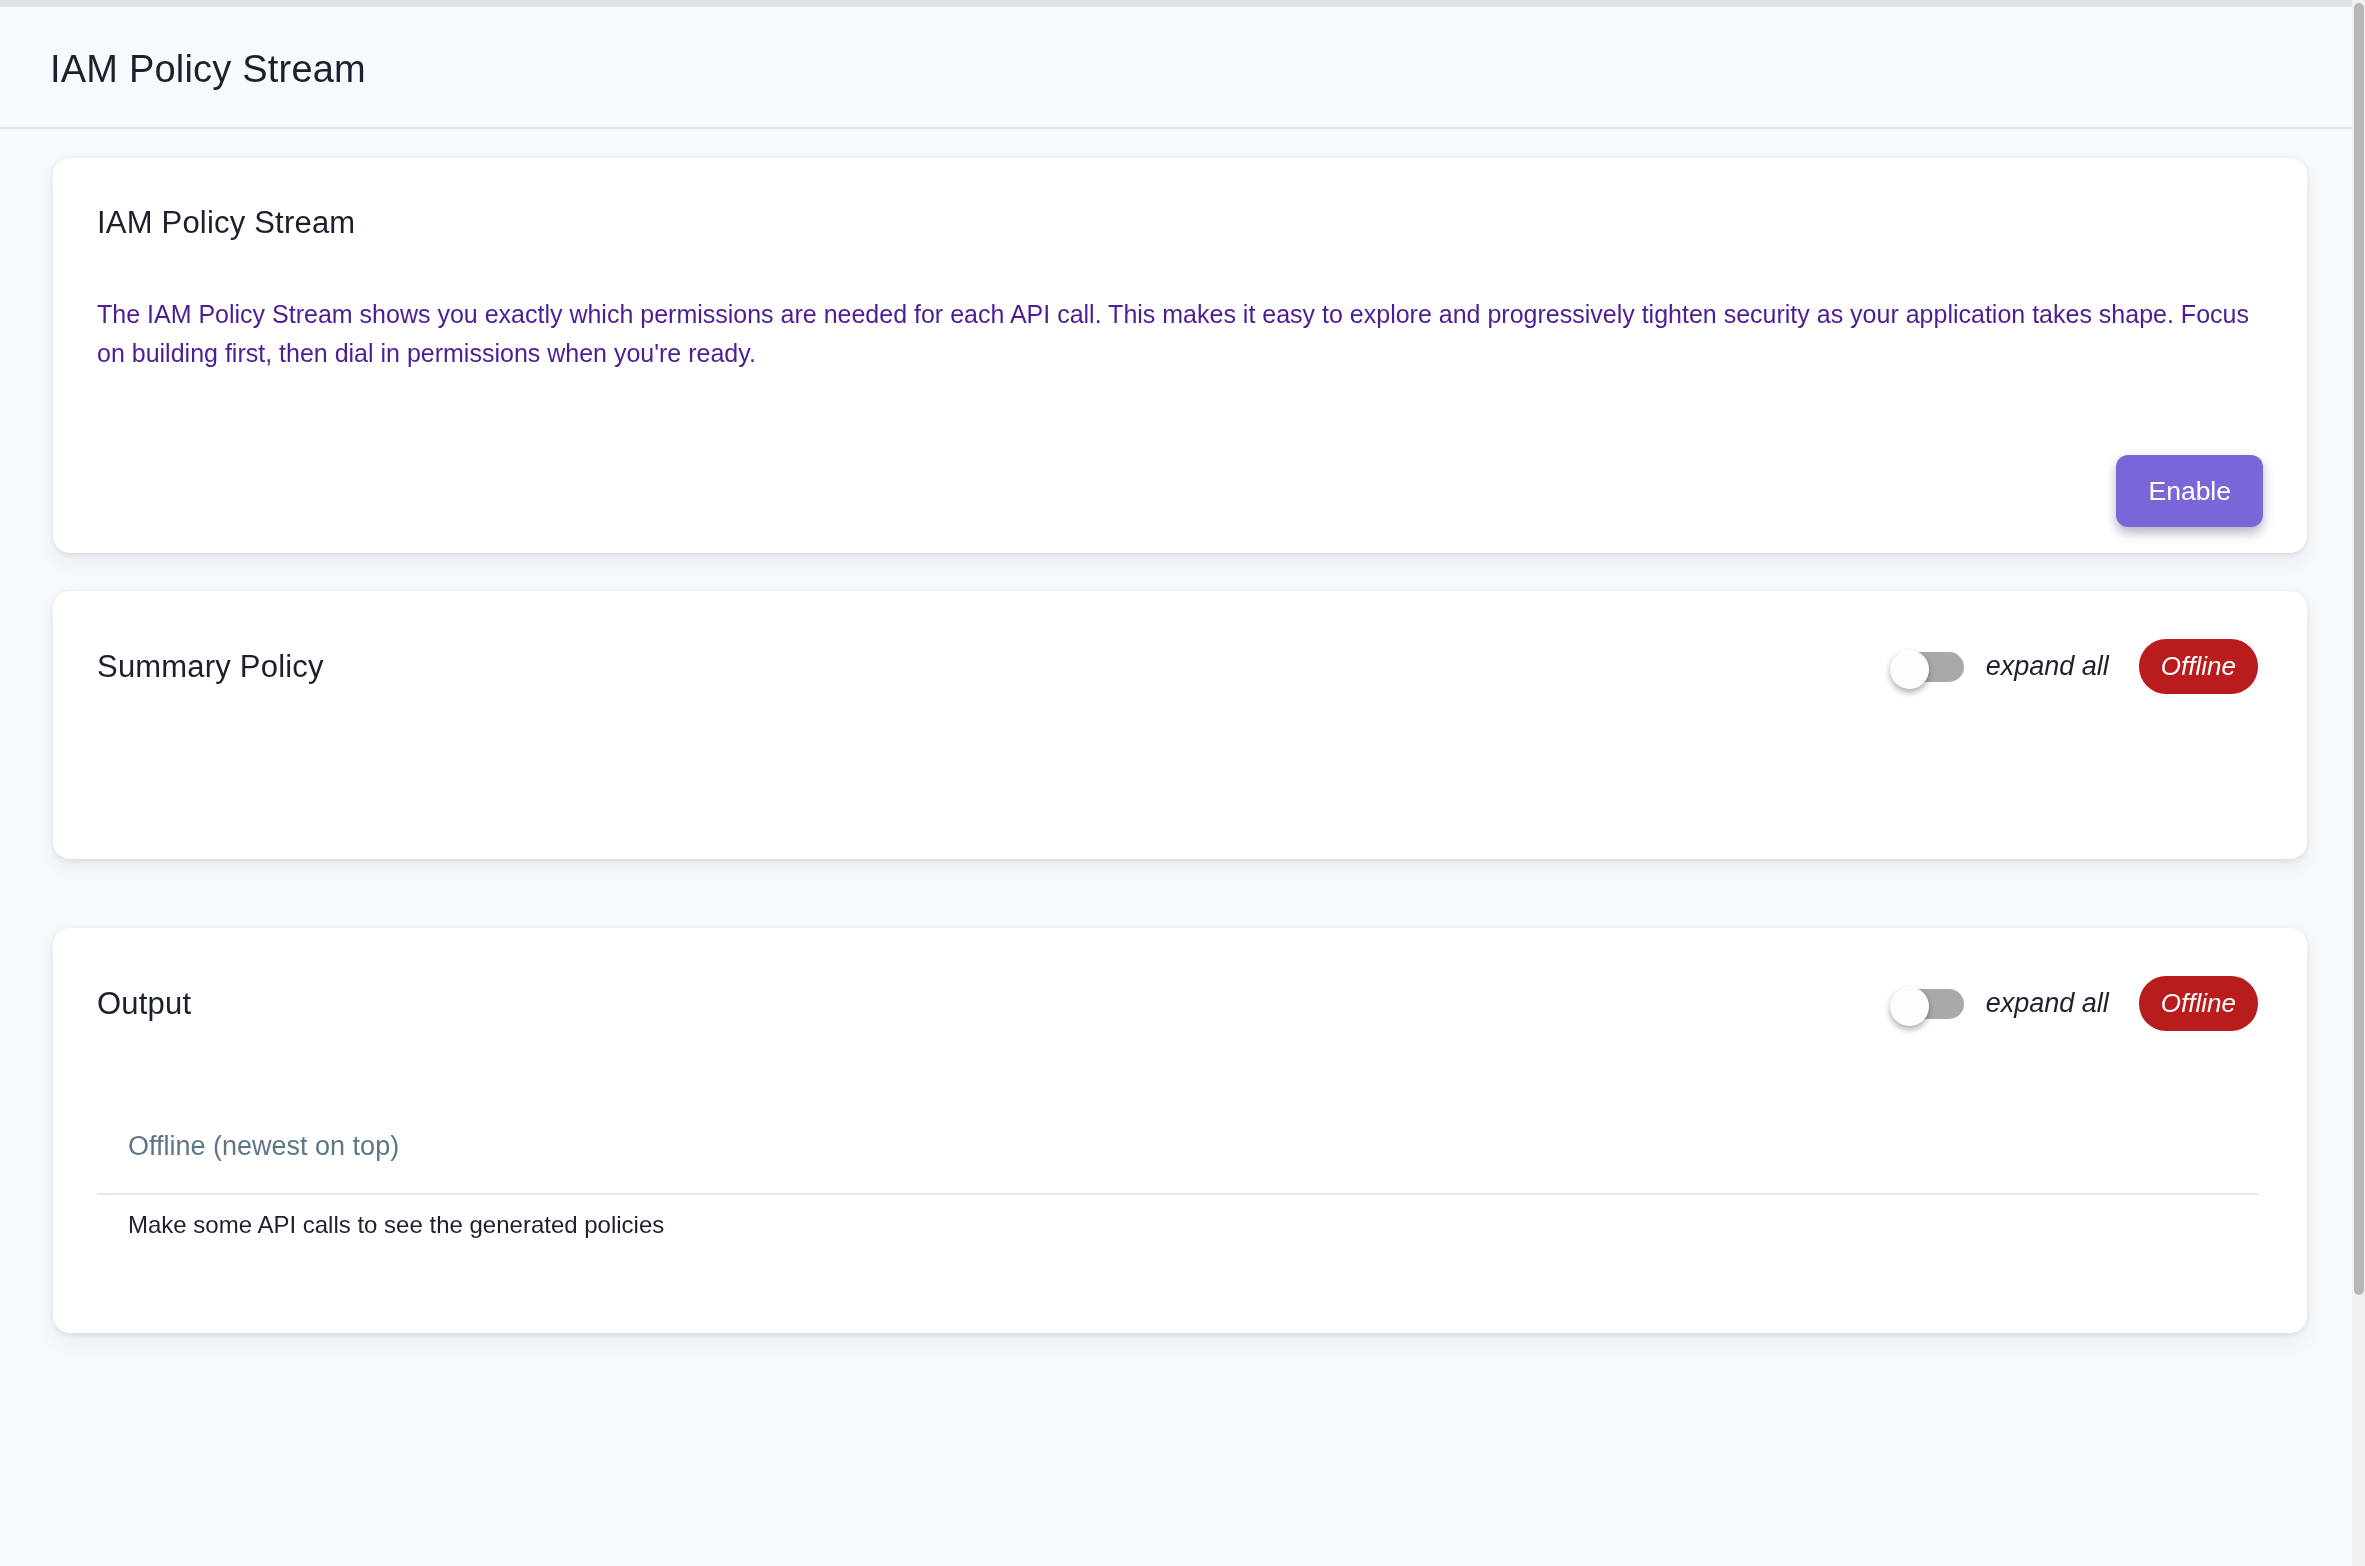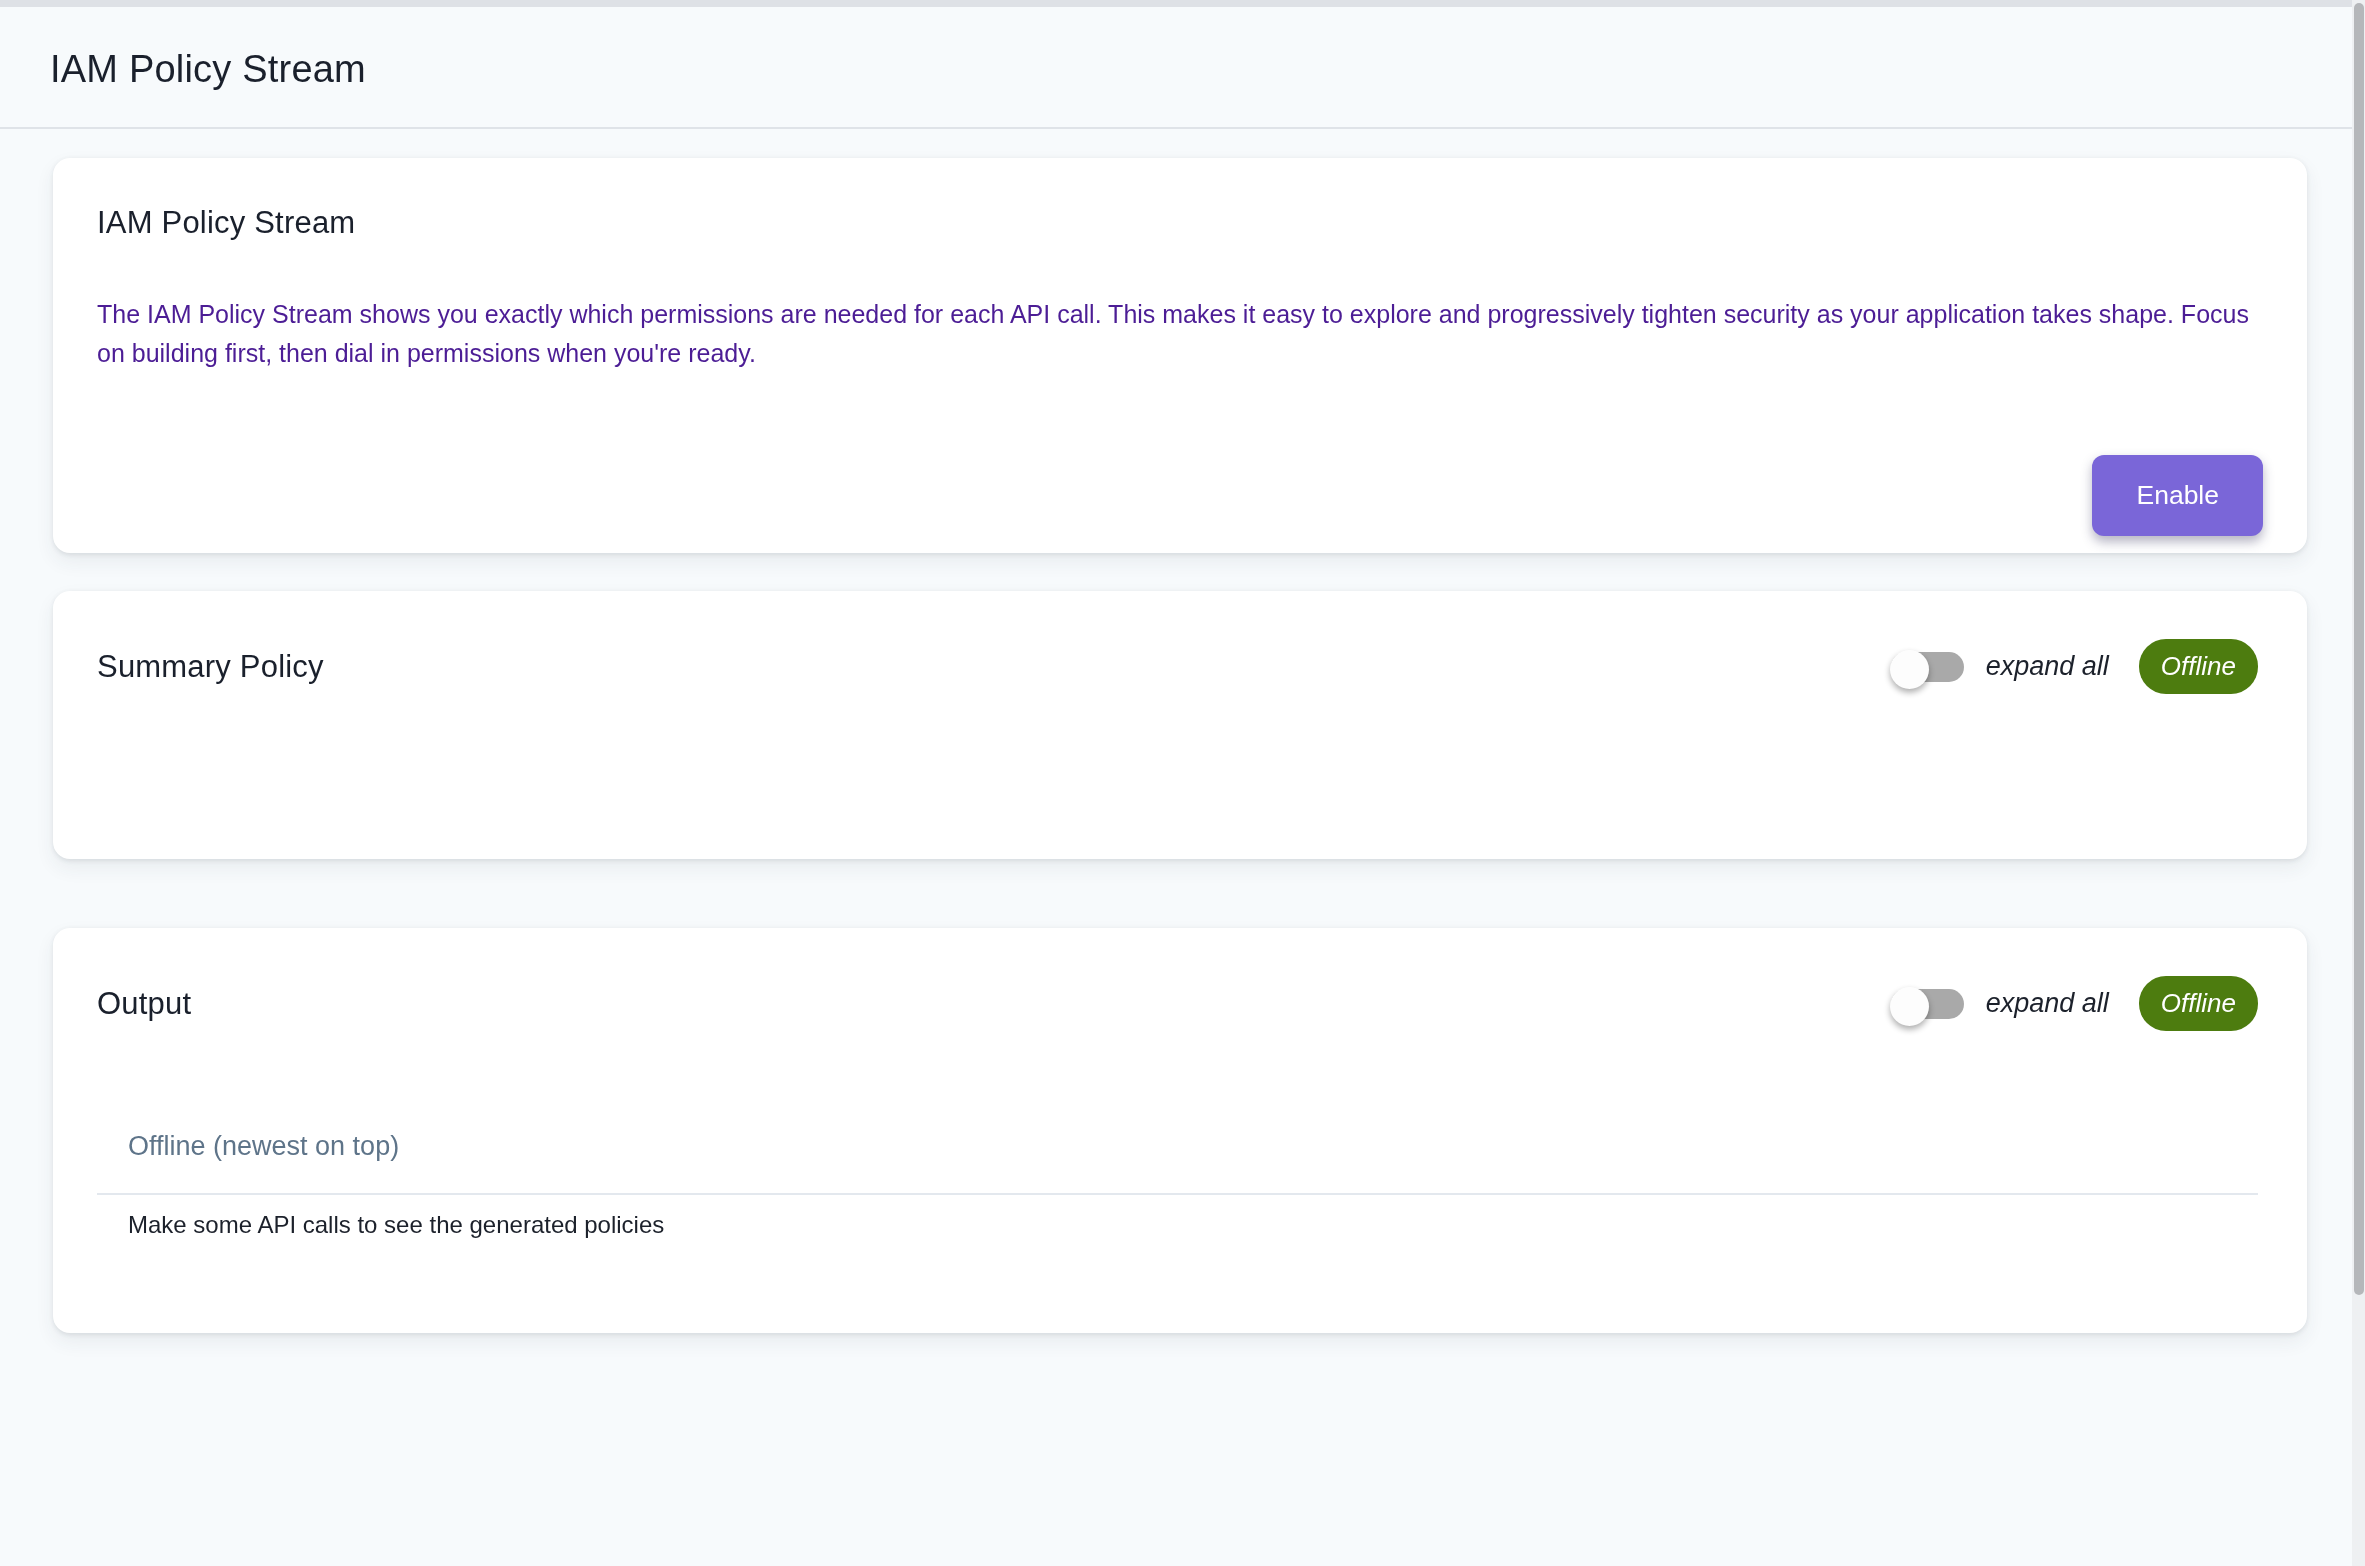--- a/index.html
+++ b/index.html
@@ -75,22 +75,22 @@
     line-height: 39px;
     color: #4c1d95;
   }
 
   .button-row {
     margin-top: 82px;
     display: flex;
     justify-content: flex-end;
   }
   .enable-button {
-    height: 81px;
-    padding: 0 44px;
+    height: 72px;
+    padding: 0 32px;
     border: none;
     border-radius: 12px;
     background: #7a66d8;
     color: #ffffff;
     font-family: "Liberation Sans", sans-serif;
     font-size: 26.5px;
     display: flex; align-items: center; justify-content: center;
     box-shadow: 0 5.1px 10.3px rgba(50, 45, 90, 0.35);
     cursor: pointer;
   }
@@ -131,21 +131,21 @@
     color: #1c212b;
     margin-right: 30px;
     white-space: nowrap;
   }
 
   .status-badge {
     height: 55px;
     min-width: 116px;
     padding: 0 22px;
     border-radius: 27px;
-    background: #4d7c0f;
+    background: #b91c1c;
     color: #ffffff;
     font-size: 26px;
     display: flex; align-items: center; justify-content: center;
     white-space: nowrap;
   }
 
   
   .requests-section { margin-top: 96px; }
   .requests-heading {
     padding-left: 31px;

